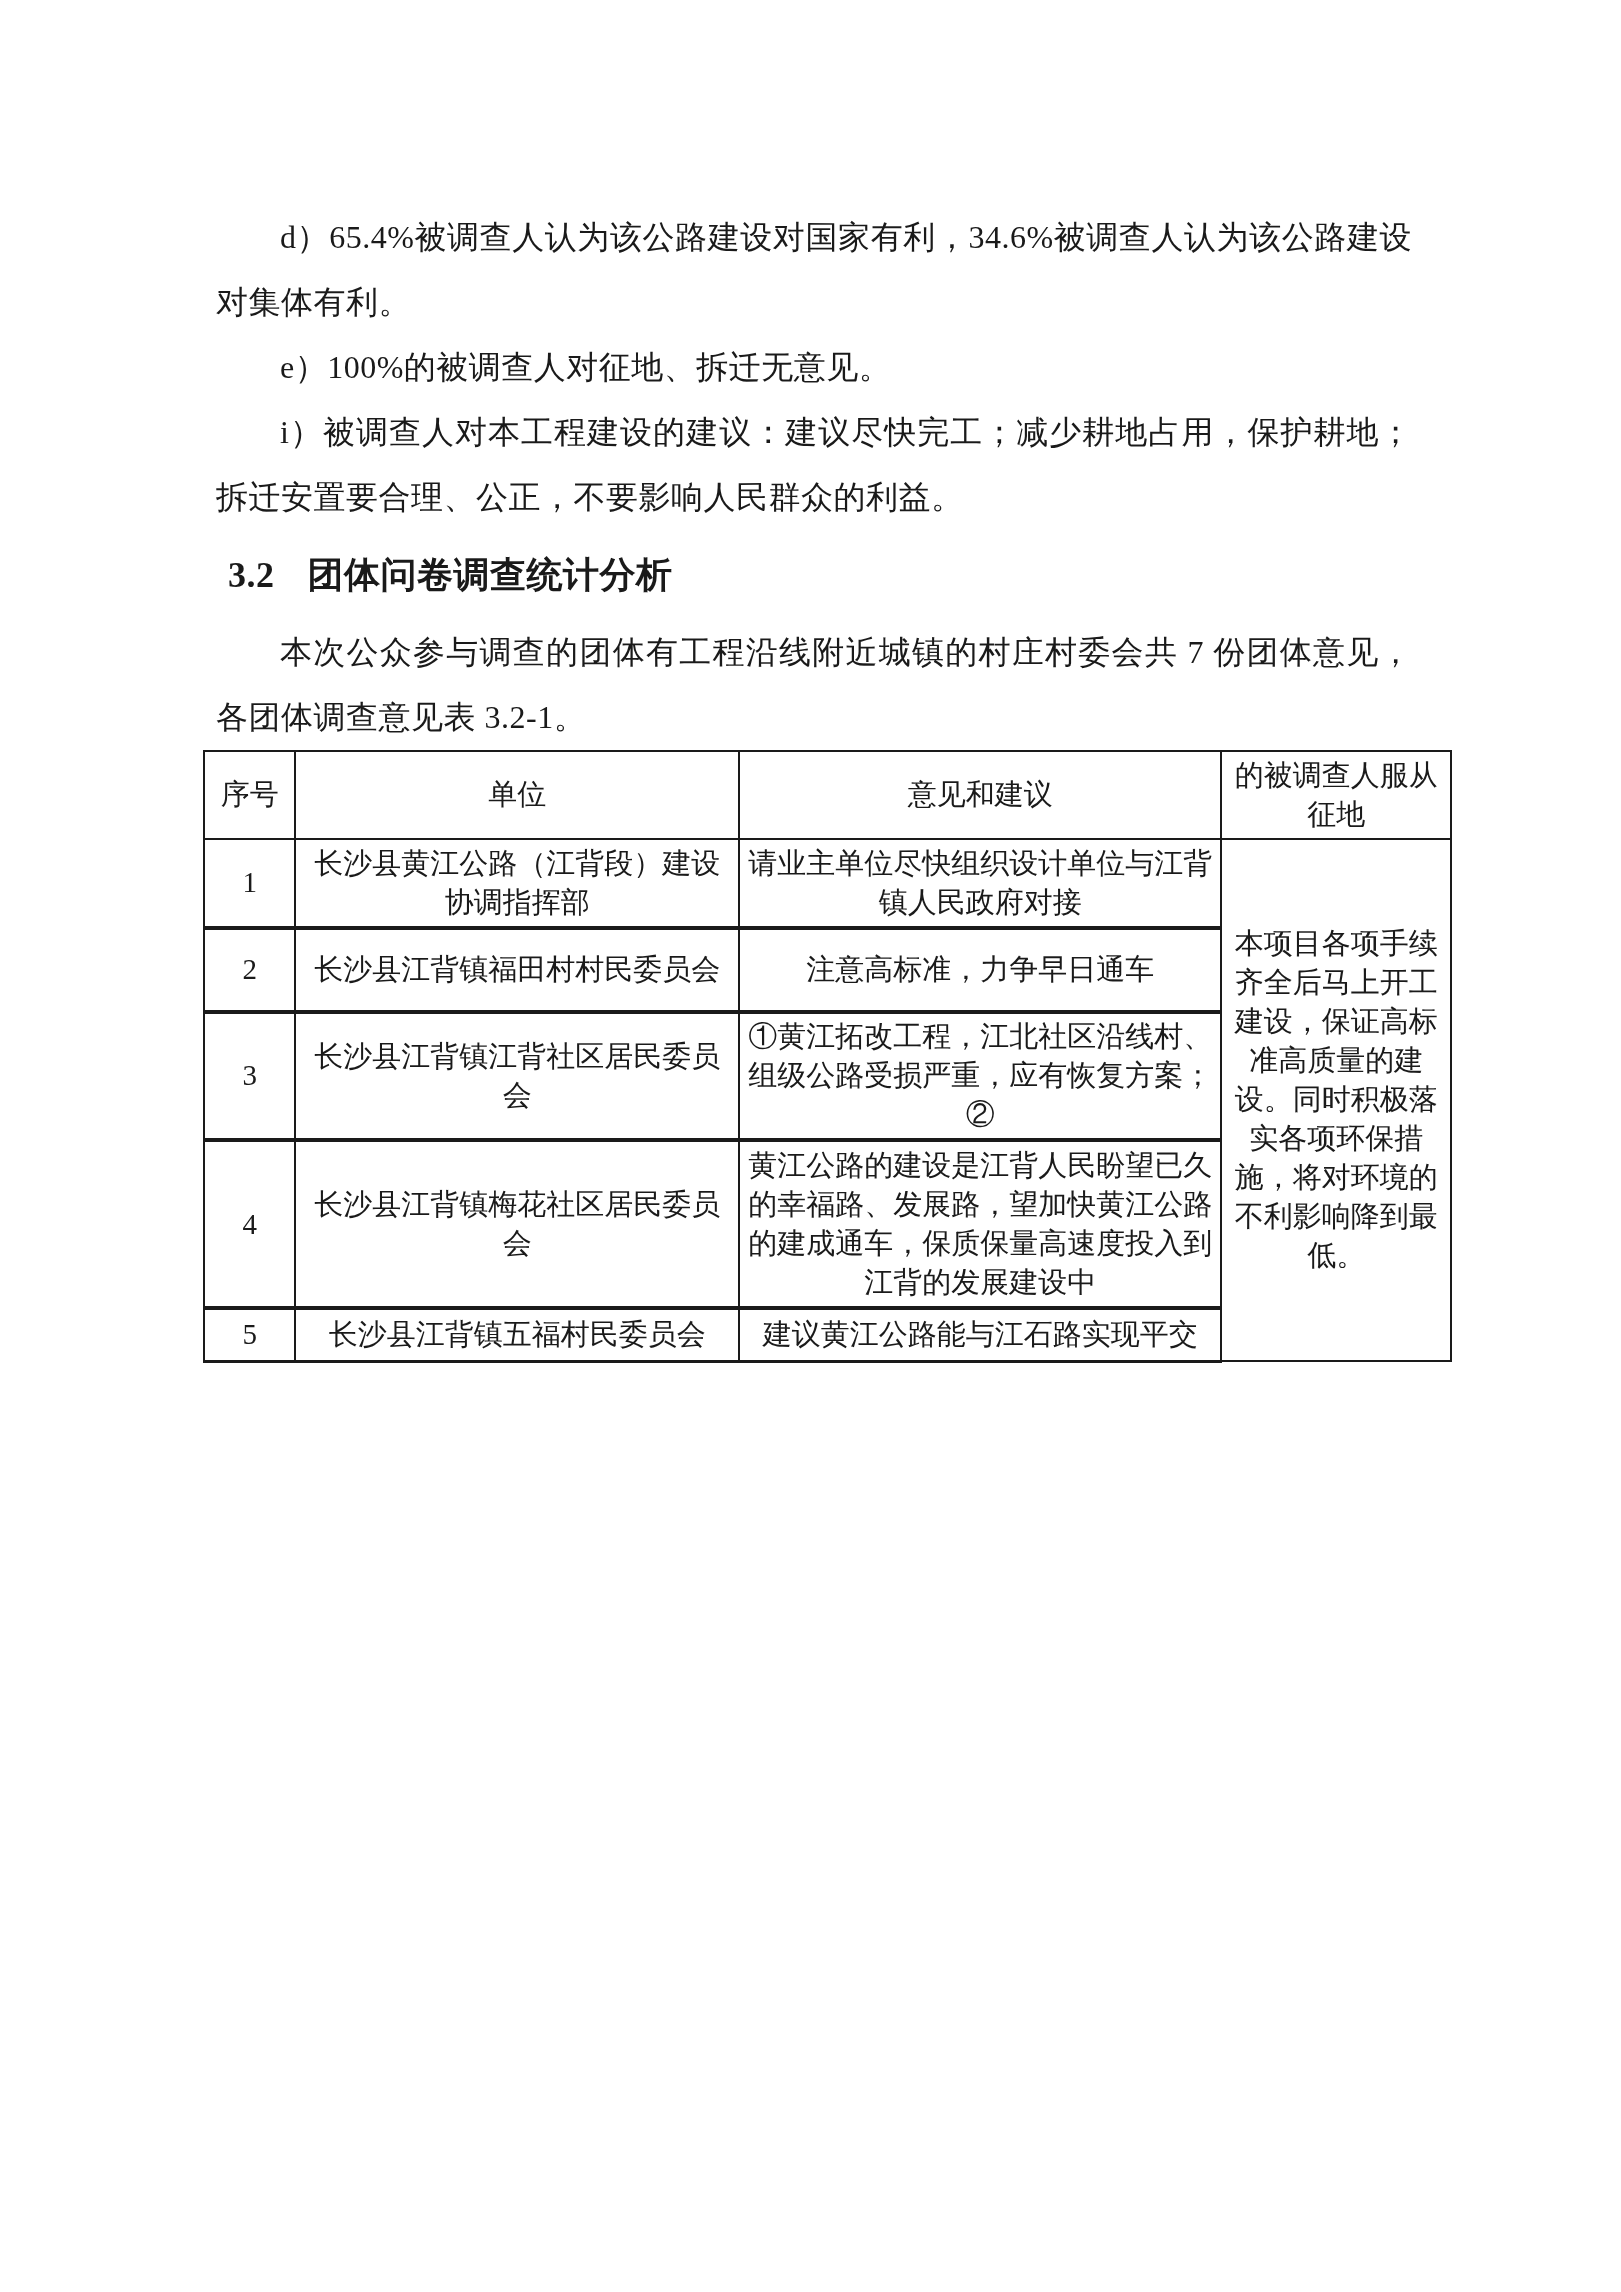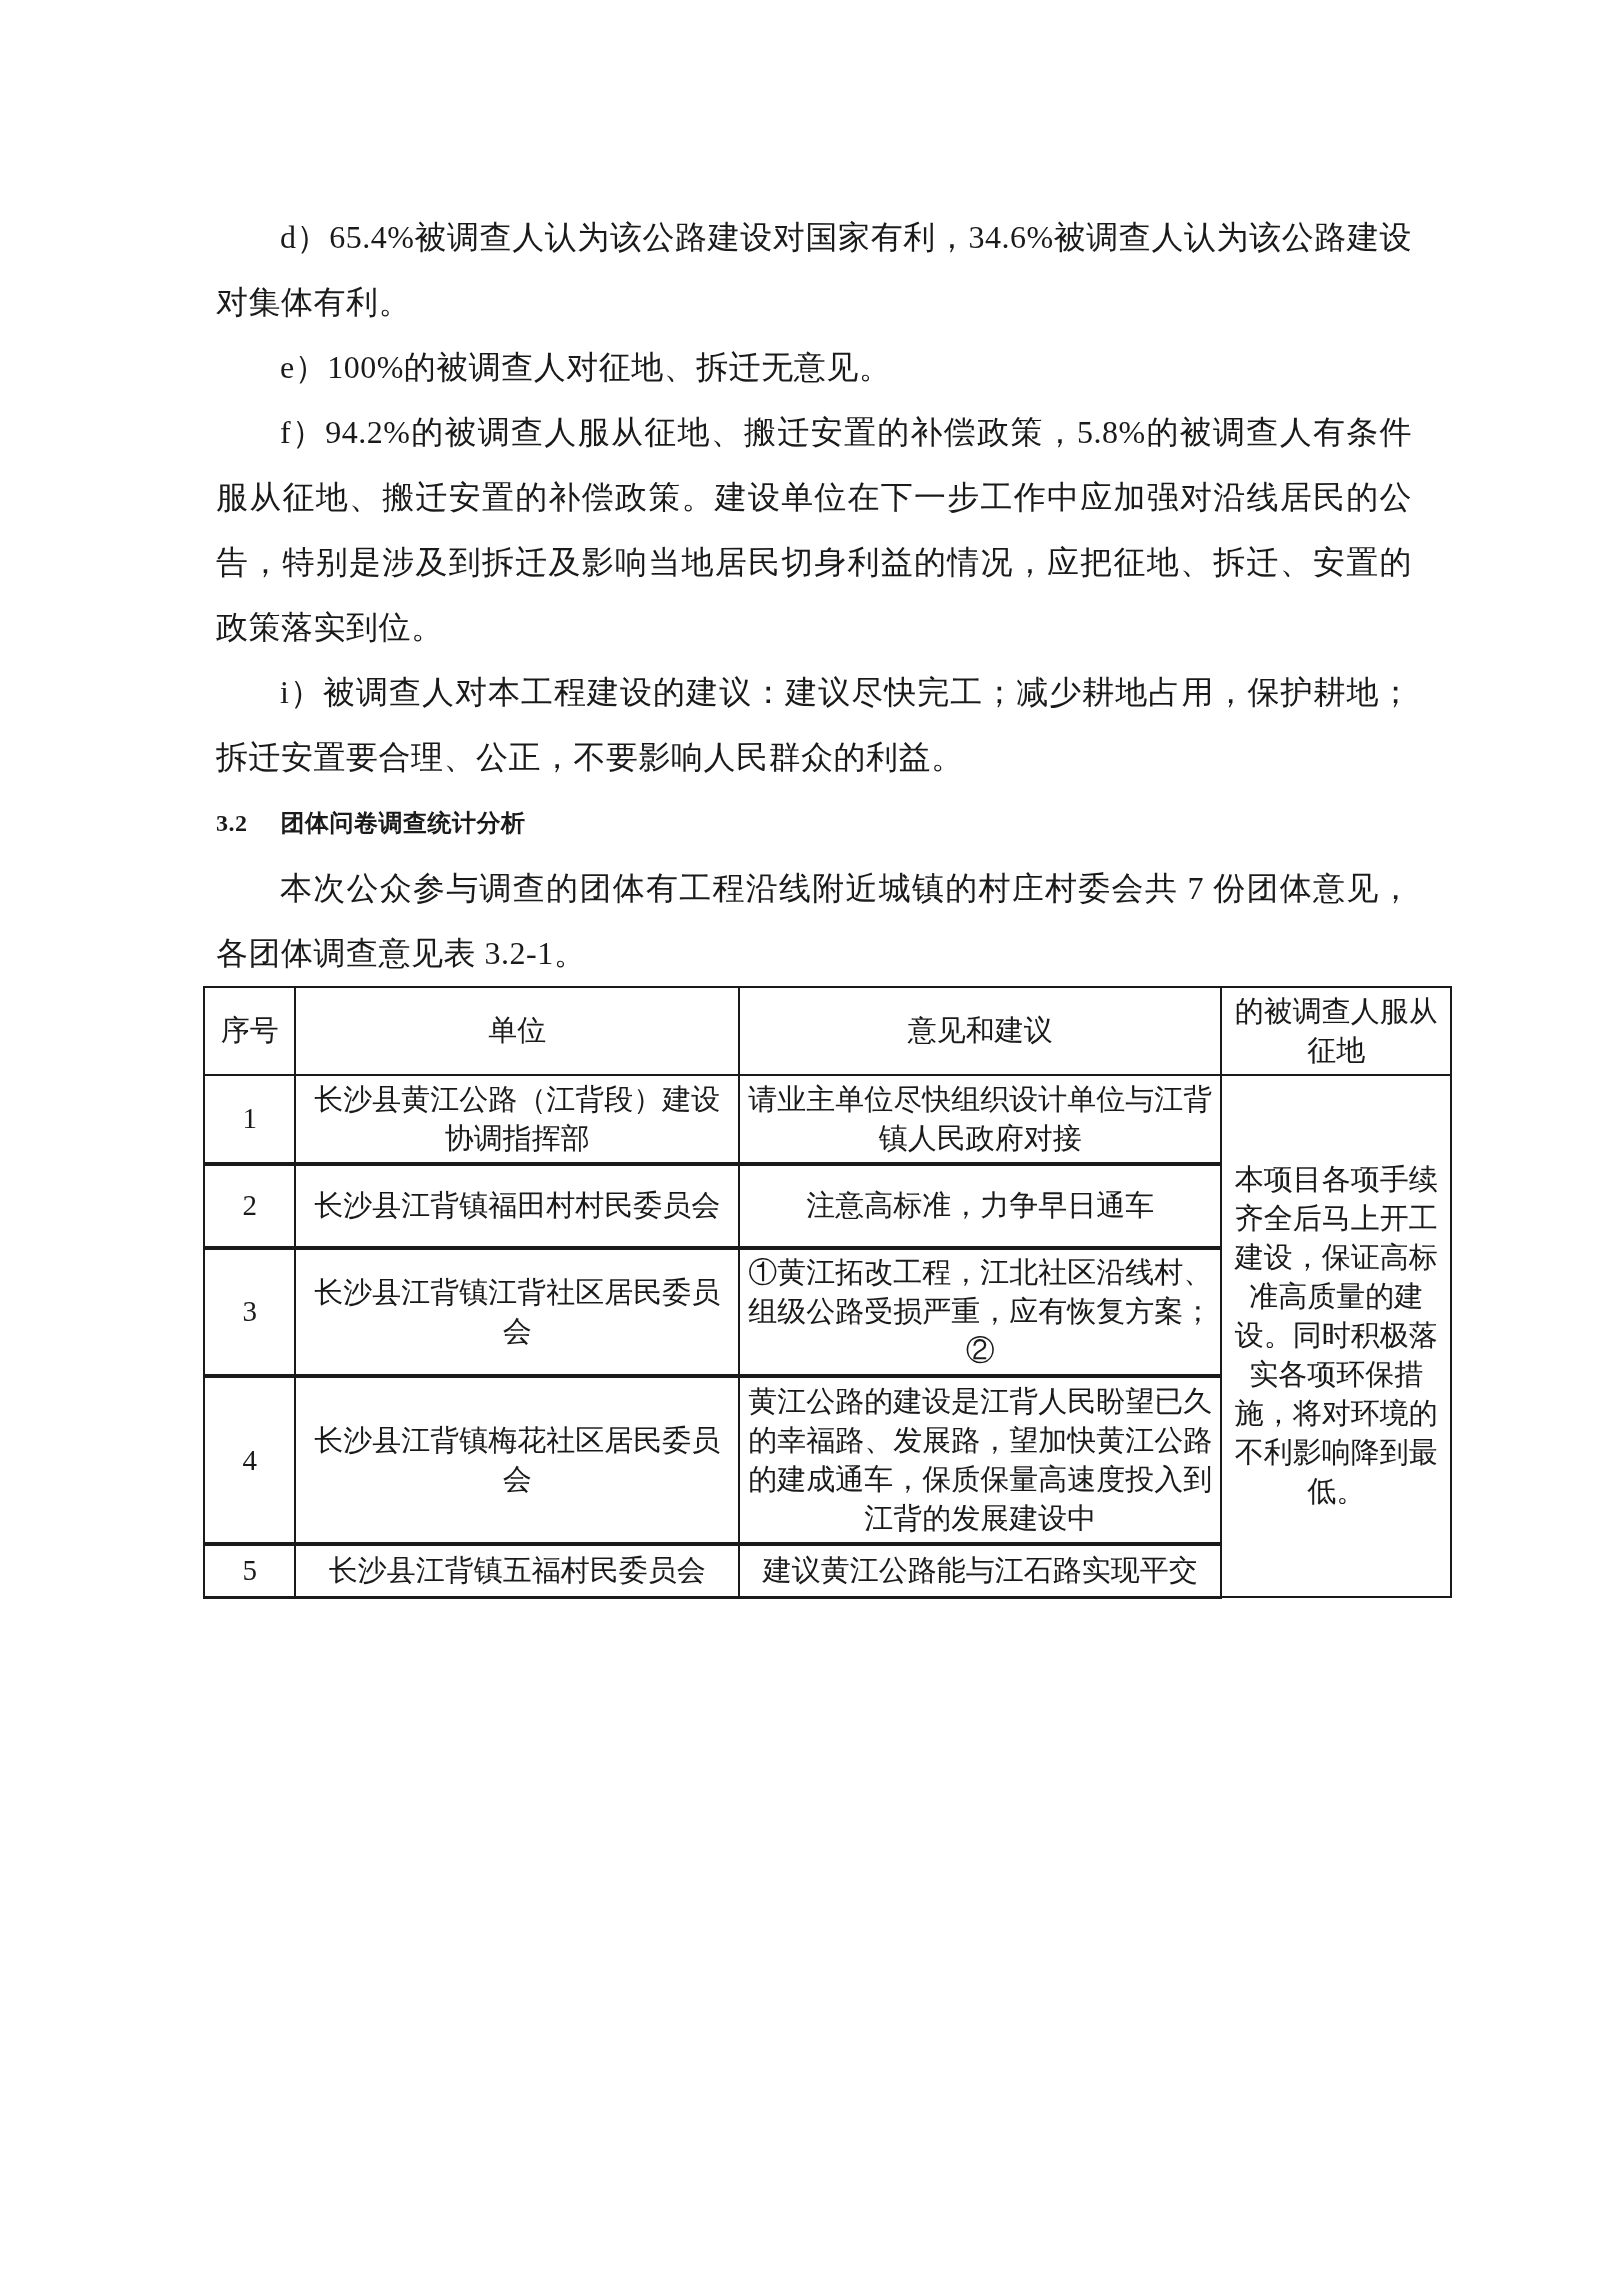--- a/index.html
+++ b/index.html
@@ -22,24 +22,24 @@
   }
   p.body-para {
     margin: 0;
     font-size: 32px;
     line-height: 65px;
     text-align: justify;
     text-indent: 2em;
     letter-spacing: 0.5px;
   }
   .section-heading {
-    margin: 0;
+    margin: 12px;
     font-family: "Liberation Sans", "DejaVu Sans", sans-serif;
     font-weight: bold;
-    font-size: 24px;
+    font-size: 36px;
     line-height: 65px;
     letter-spacing: 0.5px;
   }
   .section-heading .sec-num {
     display: inline-block;
     margin-right: 33px;
     font-family: "Liberation Serif", "DejaVu Serif", serif;
   }
   .table-caption {
     margin: 0;
@@ -98,21 +98,20 @@
   tr.r5 { height: 53px; }
 </style>
 </head>
 <body>
 
 <div class="page">
   <div class="content">
 
     <p class="body-para">d）65.4%被调查人认为该公路建设对国家有利，34.6%被调查人认为该公路建设对集体有利。</p>
     <p class="body-para">e）100%的被调查人对征地、拆迁无意见。</p>
-    <p class="body-para">f）94.2%的被调查人服从征地、搬迁安置的补偿政策，5.8%的被调查人有条件服从征地、搬迁安置的补偿政策。建设单位在下一步工作中应加强对沿线居民的公告，特别是涉及到拆迁及影响当地居民切身利益的情况，应把征地、拆迁、安置的政策落实到位。</p>
     <p class="body-para">i）被调查人对本工程建设的建议：建议尽快完工；减少耕地占用，保护耕地；拆迁安置要合理、公正，不要影响人民群众的利益。</p>
 
     <h2 class="section-heading">
       <span class="sec-num">3.2</span><span>团体问卷调查统计分析</span>
     </h2>
 
     <p class="body-para">本次公众参与调查的团体有工程沿线附近城镇的村庄村委会共 7 份团体意见，各团体调查意见表 3.2-1。</p>
 
 
     <table class="survey">

